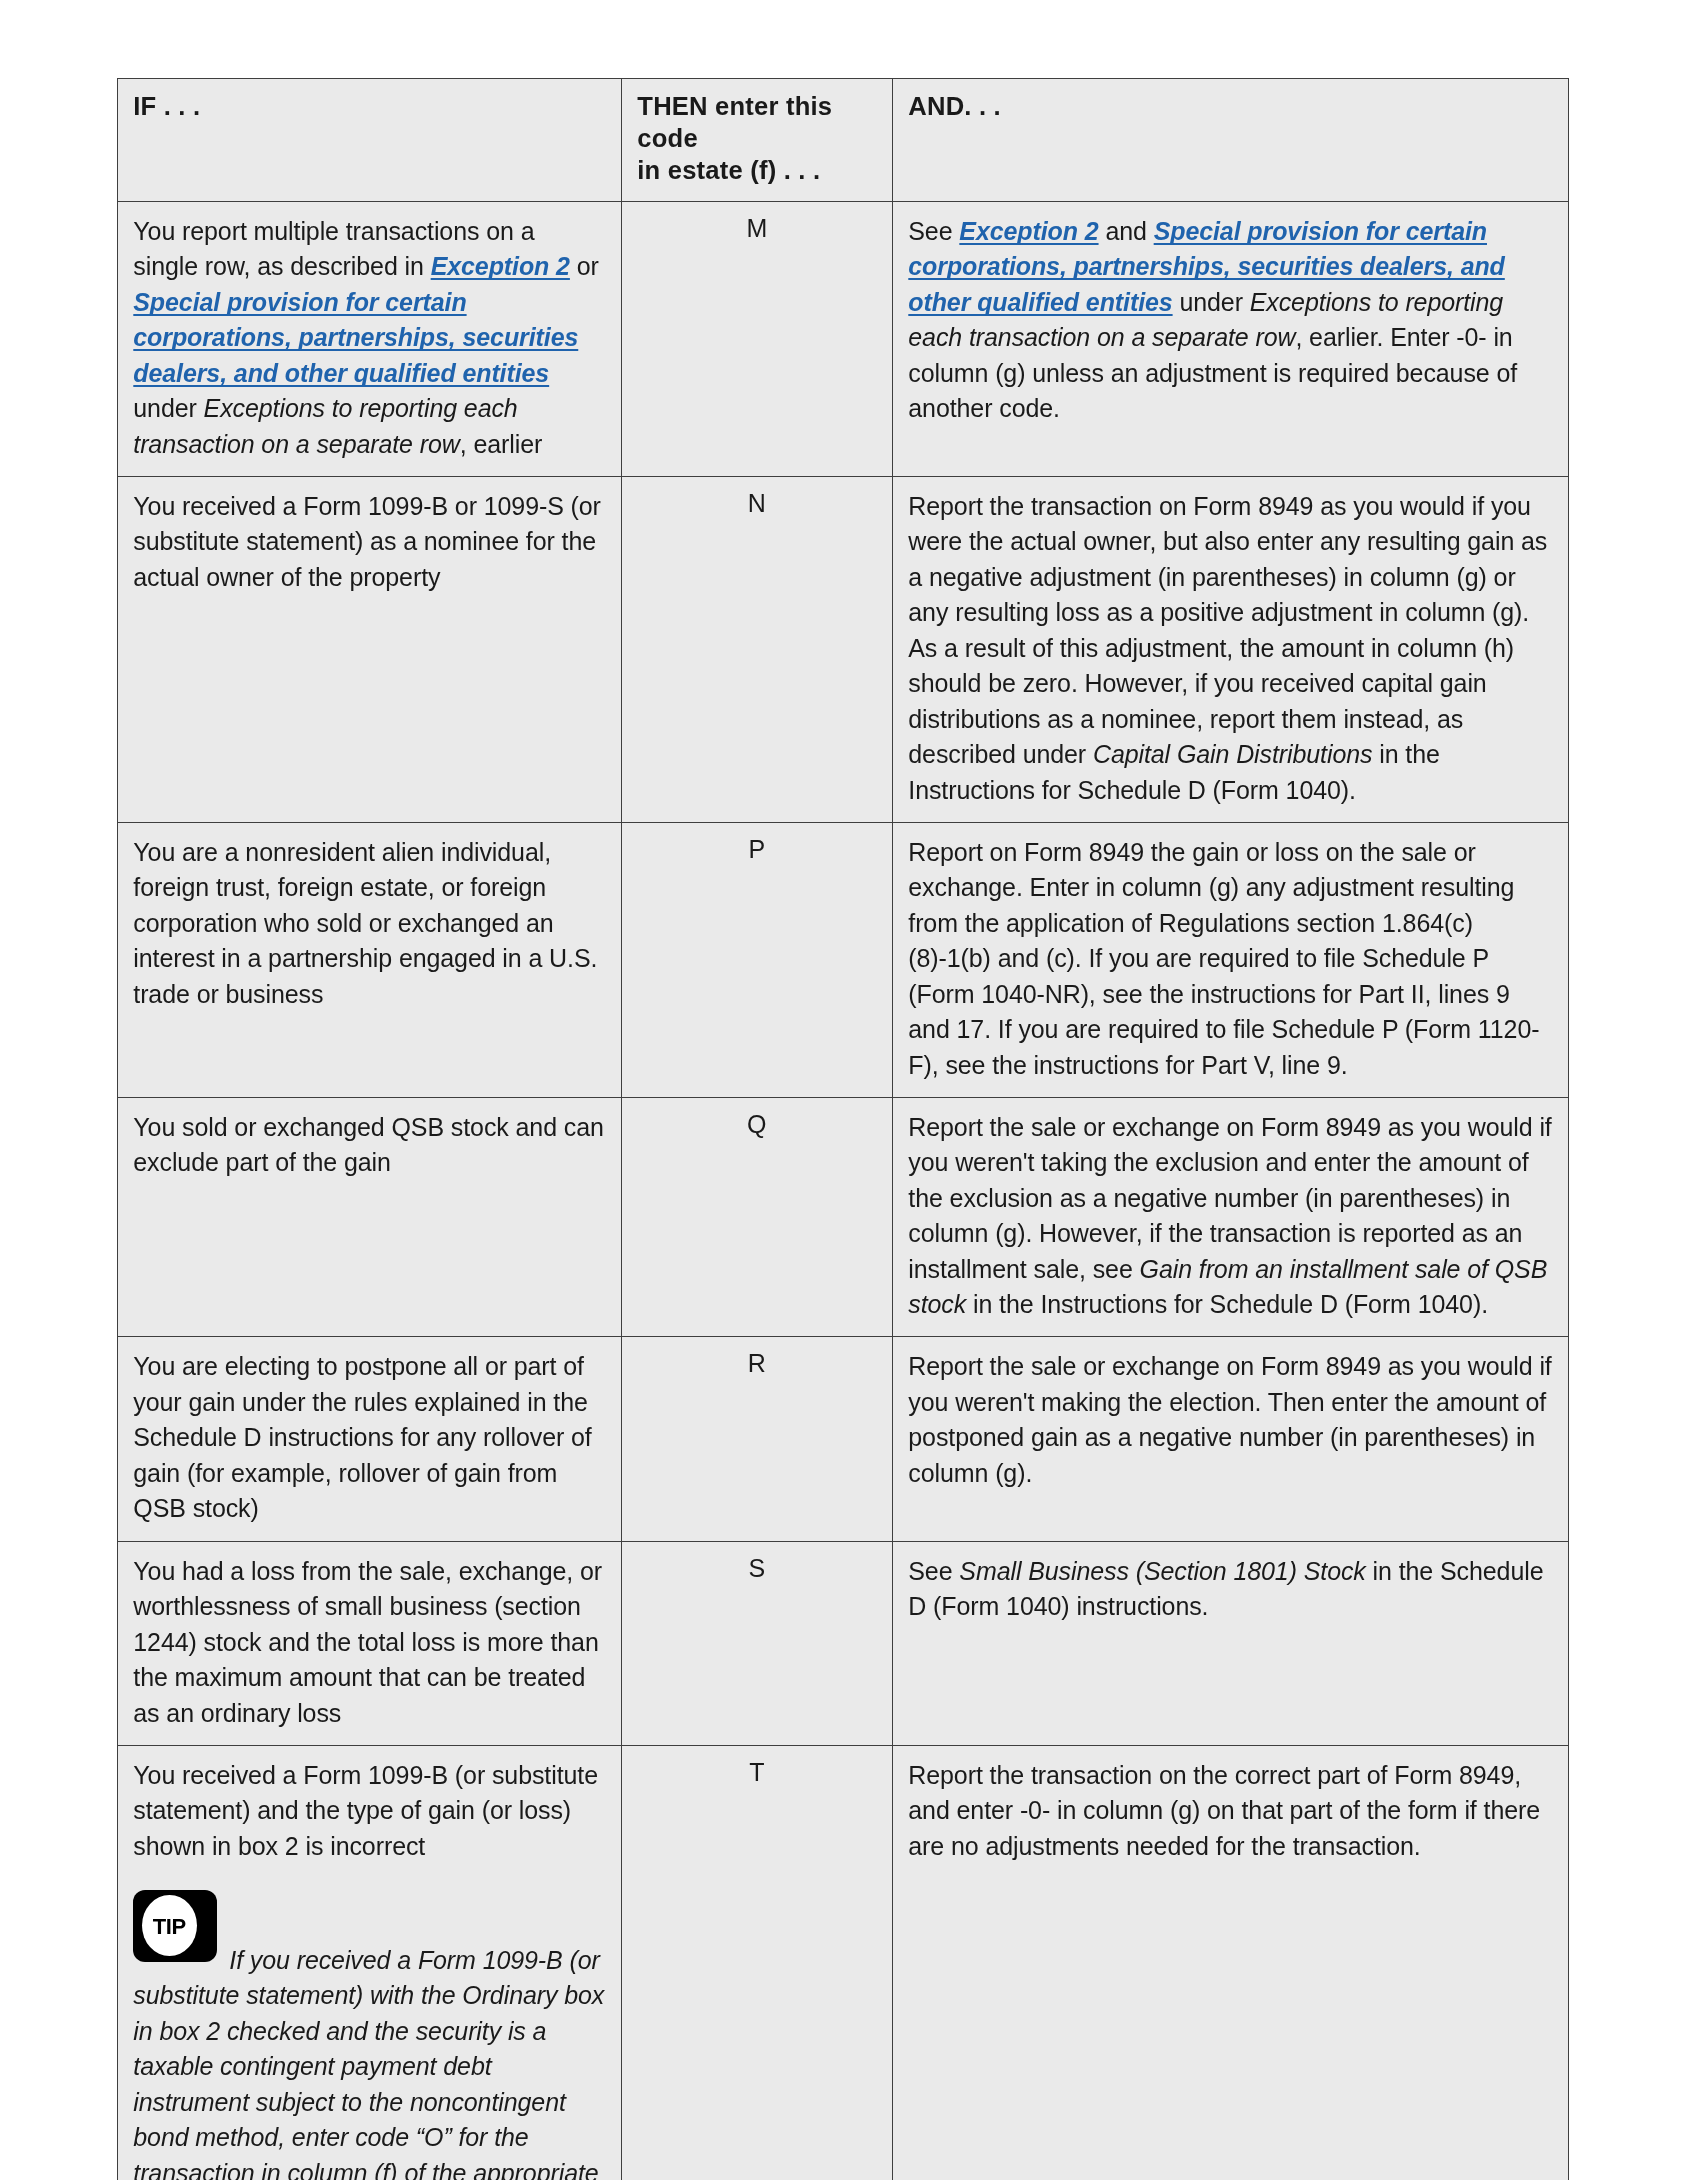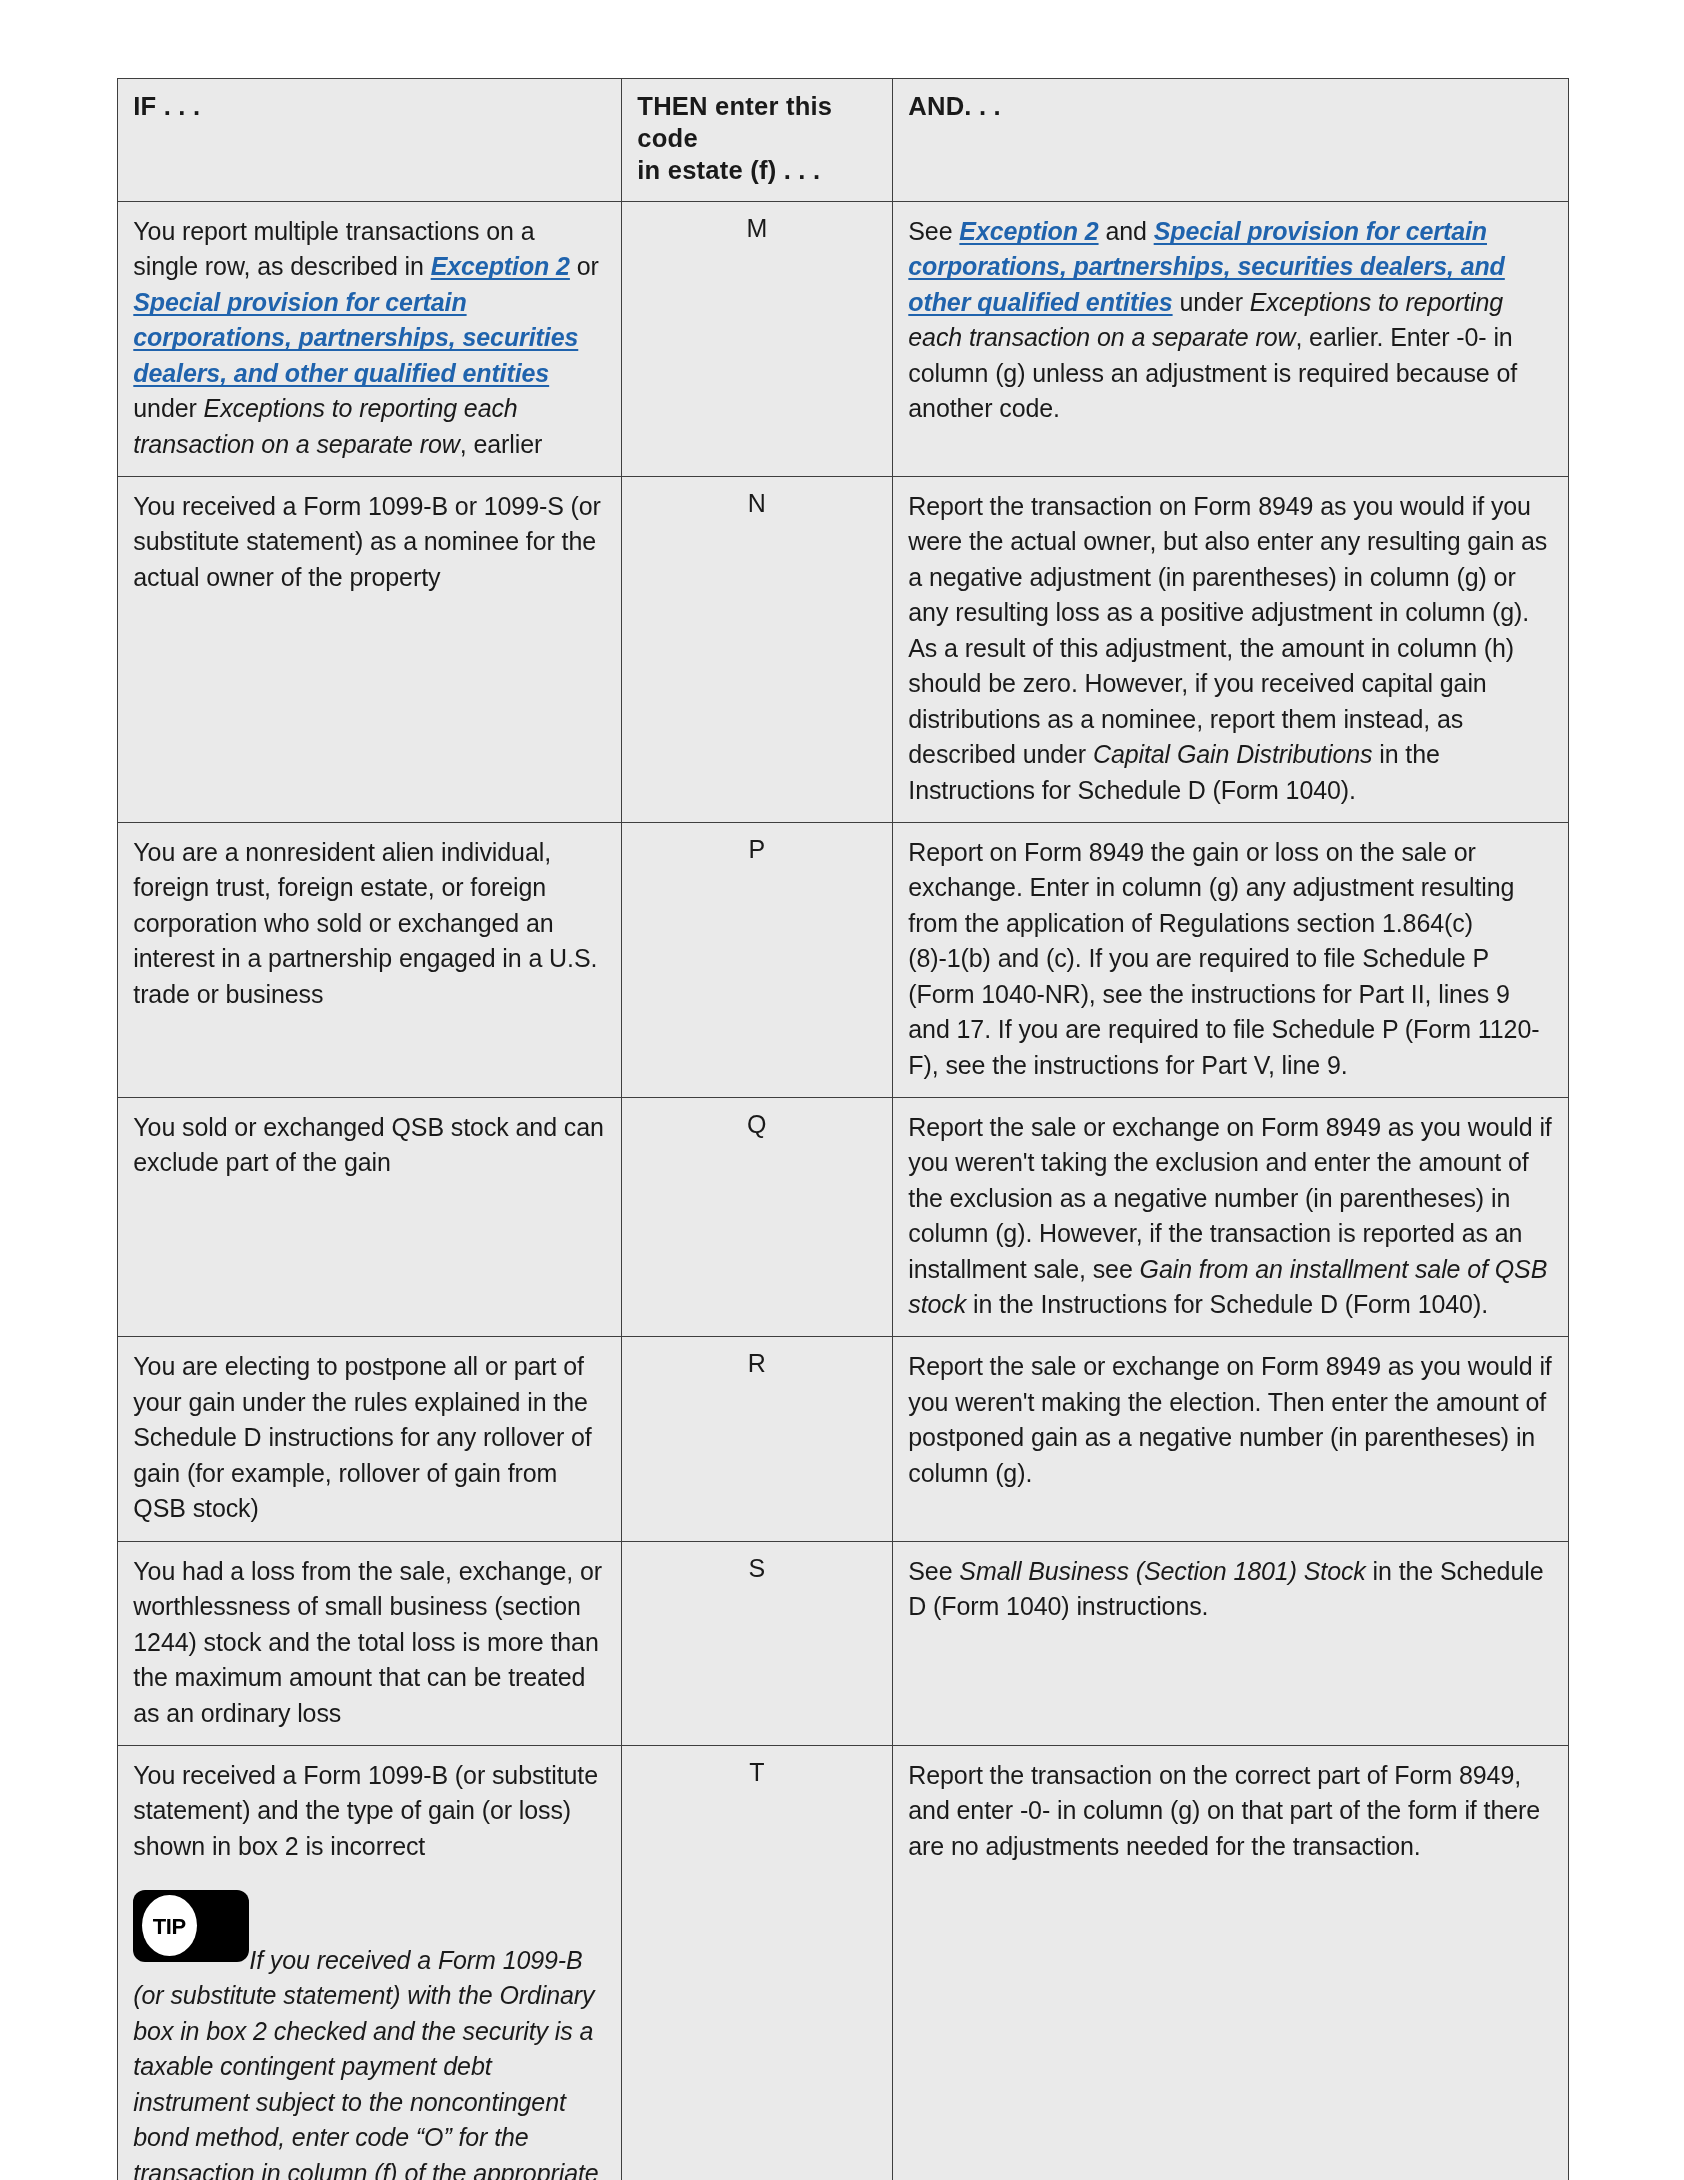--- a/index.html
+++ b/index.html
@@ -92,22 +92,22 @@
     margin-top: 25.6px;
     margin-bottom: 1.7px;
   }
   .tip-icon {
     float: left;
     width: 84px;
     height: 72px;
     background: #000000;
     border-radius: 12px;
     position: relative;
+    margin-right: 12px;
     margin-bottom: 1.7px;
-    padding-left: 32px;
   }
   .tip-icon .disc {
     position: absolute;
     left: 8.5px;
     top: 5.1px;
     width: 55px;
     height: 61px;
     background: #ffffff;
     border-radius: 50%;
   }

